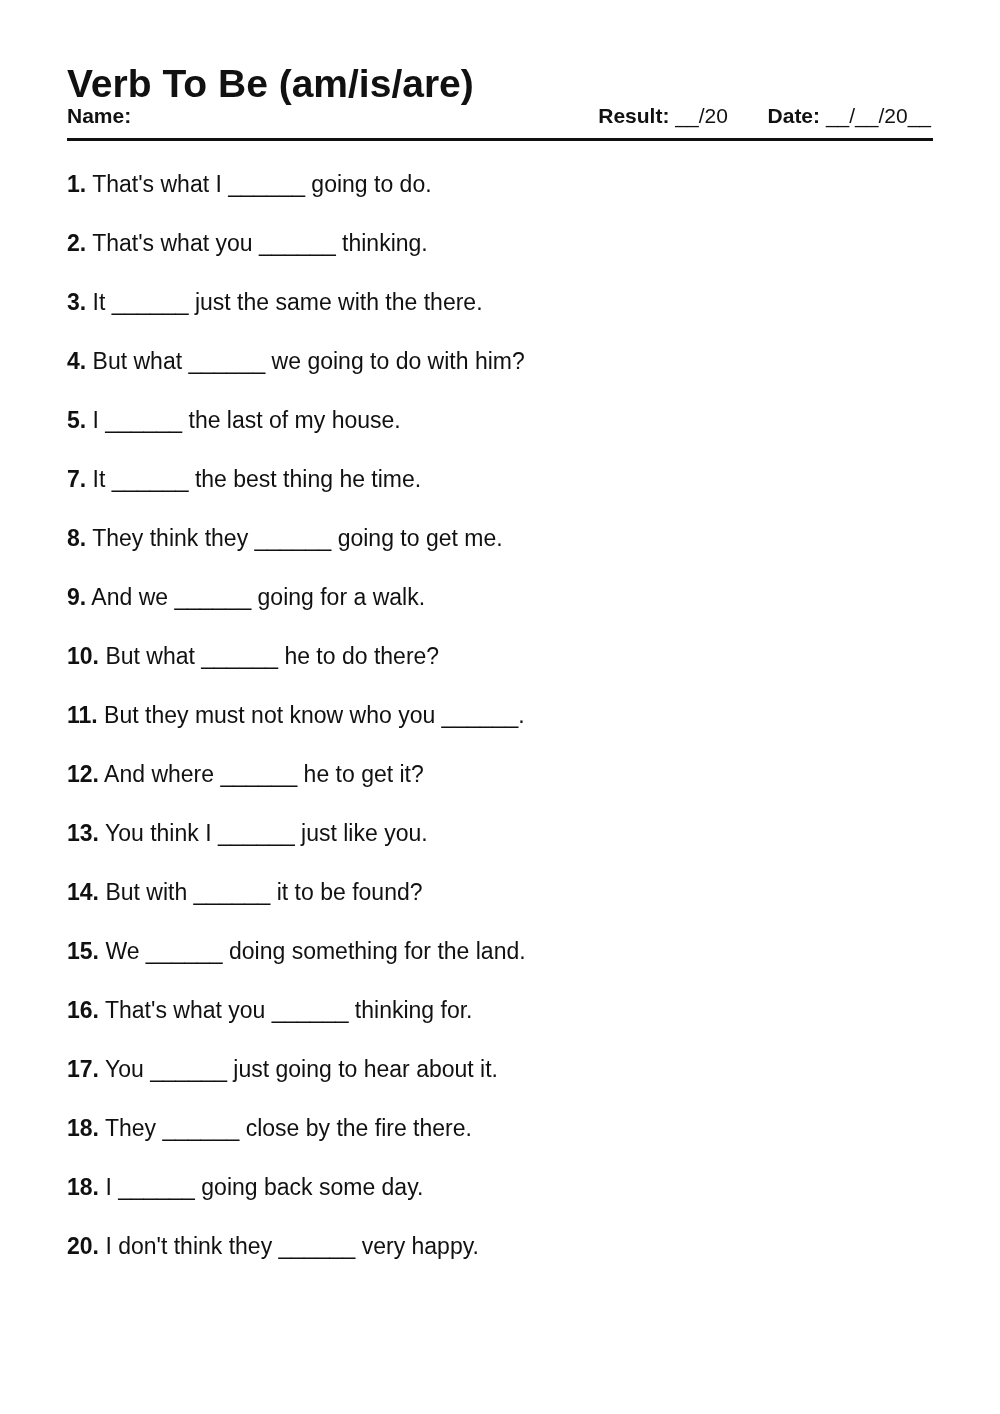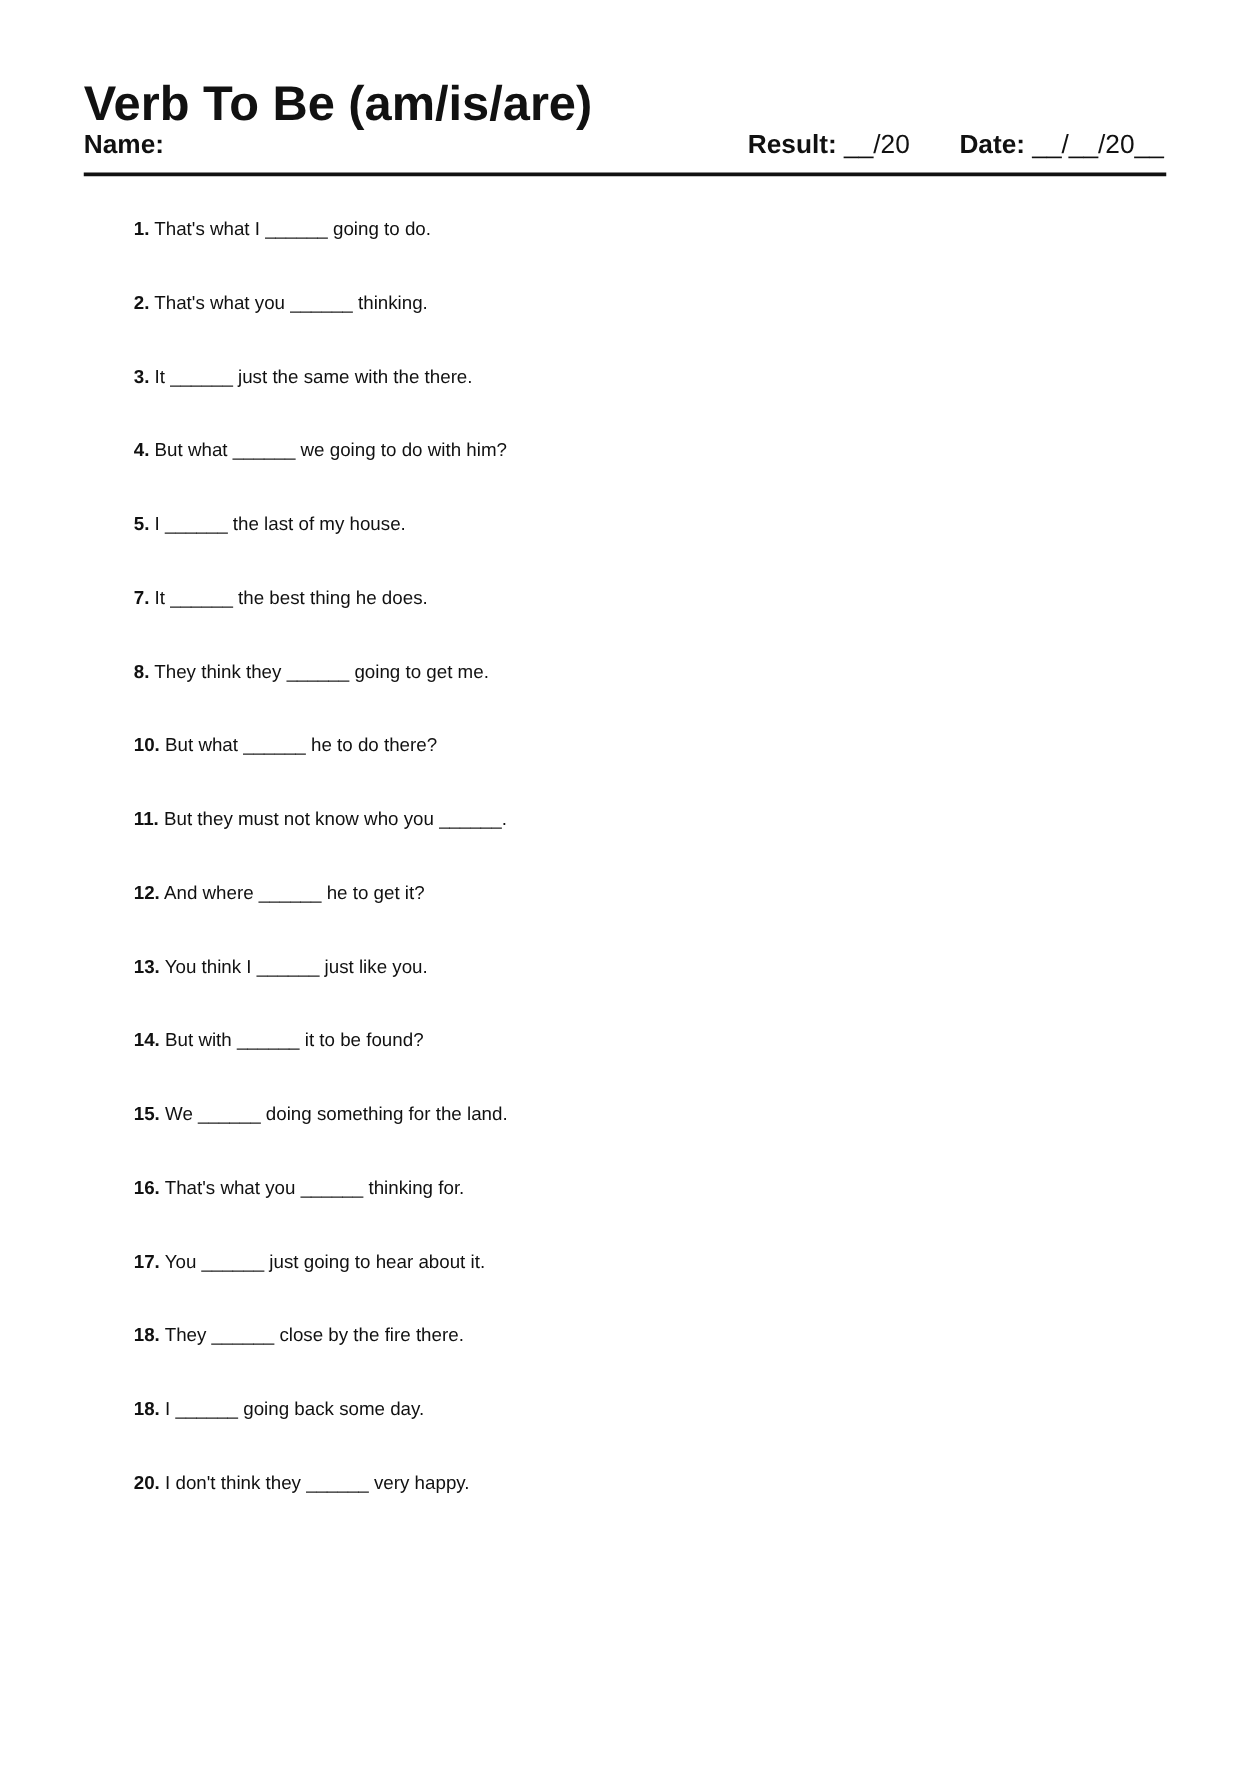--- a/index.html
+++ b/index.html
@@ -73,24 +73,23 @@
     .questions {
       position: absolute;
       left: 0;
       top: 168px;
       margin: 0;
       padding: 0;
       list-style: none;
     }
     .question {
       height: 59px;
-      font-size: 15px;
+      font-size: 23px;
       line-height: 32px;
       white-space: nowrap;
-      margin-left: 40px;
     }
     .question .num {
       font-weight: bold;
     }
   </style>
 </head>
 <body>
 
 <div class="page">
   <h1 class="title">Verb To Be (am/is/are)</h1>
@@ -107,22 +106,23 @@
   </div>
 
   <div class="rule"></div>
 
   <ol class="questions">
     <li class="question"><span class="num">1.</span> <span>That's what I ______ going to do.</span></li>
     <li class="question"><span class="num">2.</span> <span>That's what you ______ thinking.</span></li>
     <li class="question"><span class="num">3.</span> <span>It ______ just the same with the there.</span></li>
     <li class="question"><span class="num">4.</span> <span>But what ______ we going to do with him?</span></li>
     <li class="question"><span class="num">5.</span> <span>I ______ the last of my house.</span></li>
-    <li class="question"><span class="num">7.</span> <span>It ______ the best thing he does.</span></li>
+    <li class="question"><span class="num">7.</span> <span>It ______ the best thing he time.</span></li>
     <li class="question"><span class="num">8.</span> <span>They think they ______ going to get me.</span></li>
+    <li class="question"><span class="num">9.</span> <span>And we ______ going for a walk.</span></li>
     <li class="question"><span class="num">10.</span> <span>But what ______ he to do there?</span></li>
     <li class="question"><span class="num">11.</span> <span>But they must not know who you ______.</span></li>
     <li class="question"><span class="num">12.</span> <span>And where ______ he to get it?</span></li>
     <li class="question"><span class="num">13.</span> <span>You think I ______ just like you.</span></li>
     <li class="question"><span class="num">14.</span> <span>But with ______ it to be found?</span></li>
     <li class="question"><span class="num">15.</span> <span>We ______ doing something for the land.</span></li>
     <li class="question"><span class="num">16.</span> <span>That's what you ______ thinking for.</span></li>
     <li class="question"><span class="num">17.</span> <span>You ______ just going to hear about it.</span></li>
     <li class="question"><span class="num">18.</span> <span>They ______ close by the fire there.</span></li>
     <li class="question"><span class="num">18.</span> <span>I ______ going back some day.</span></li>

